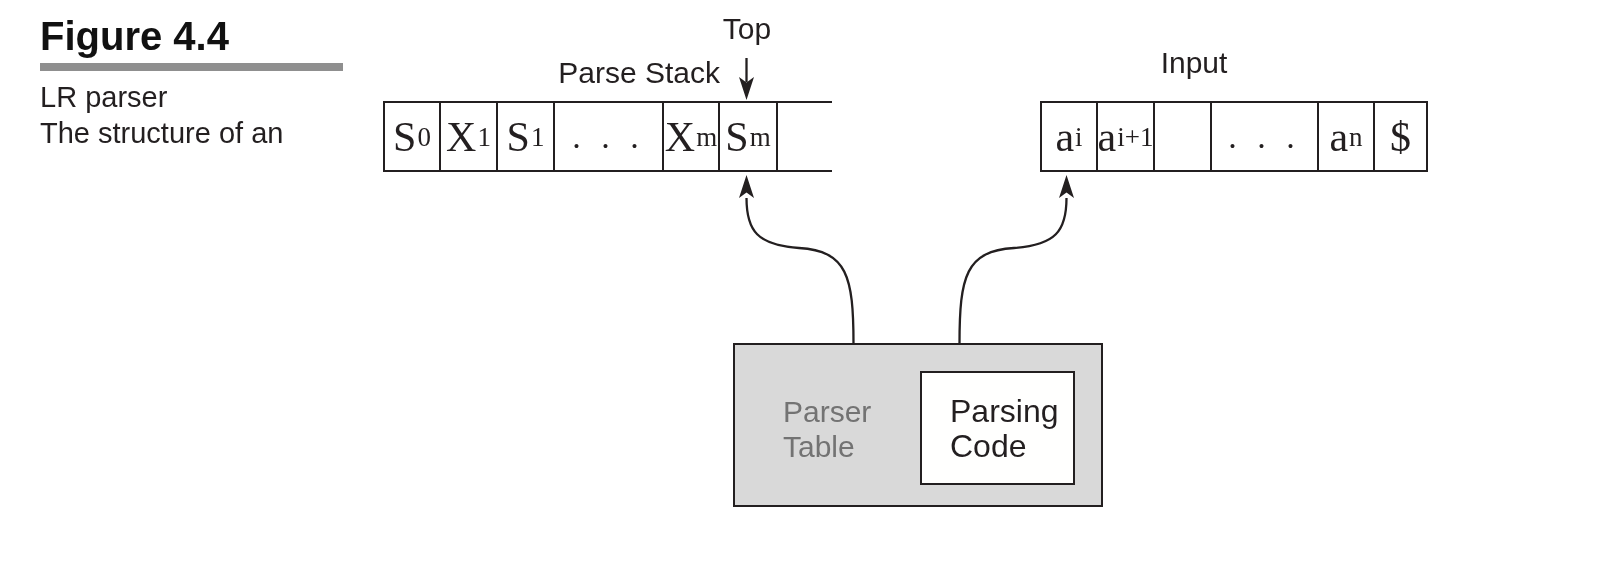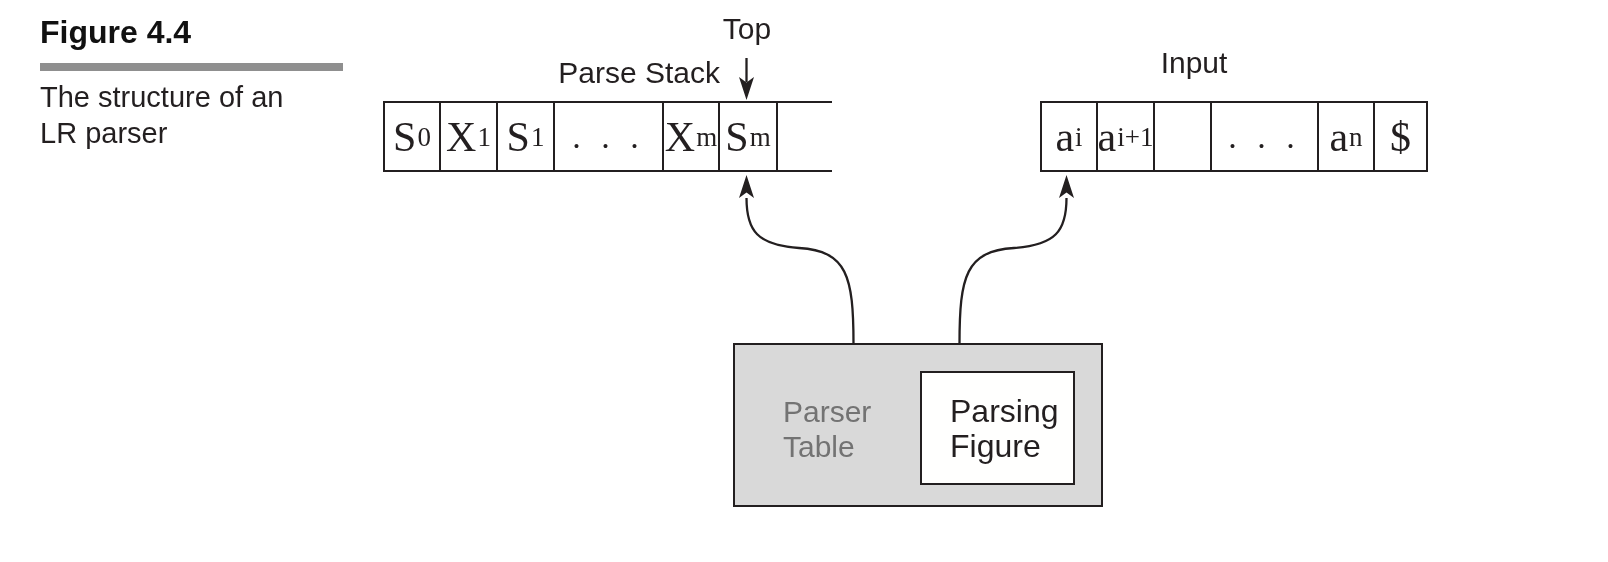--- a/index.html
+++ b/index.html
@@ -2,21 +2,21 @@
 <html><head>
 <meta charset="utf-8">
 <style>
   html,body{margin:0;padding:0;background:#fff;}
   *{box-sizing:border-box;}
   .canvas{
     position:relative;width:1608px;height:562px;background:#ffffff;overflow:hidden;
     font-family:"Liberation Sans", sans-serif;color:#231f20;
   }
   
-  .fig-label{position:absolute;left:40px;top:14px;font-size:32px;font-weight:bold;color:#111;letter-spacing:0px;}
+  .fig-label{position:absolute;left:40px;top:14px;font-size:40px;font-weight:bold;color:#111;letter-spacing:0px;}
   .fig-rule{position:absolute;left:40px;top:63px;width:303px;height:8px;background:#8f8f8f;}
   .fig-caption{position:absolute;left:40px;top:79px;font-size:29px;line-height:36px;color:#231f20;}
   
   .diagram-label{position:absolute;font-size:30px;color:#231f20;text-align:center;}
   .lbl-parse-stack{left:420px;top:56px;width:300px;text-align:right;}
   .lbl-top{left:697px;top:12px;width:100px;}
   .lbl-input{left:1044px;top:46px;width:300px;}
   
   .band{
     position:absolute;top:101px;height:71px;display:flex;align-items:stretch;
@@ -51,22 +51,22 @@
   .arrows polygon{fill:#231f20;stroke:none;}
 </style>
 </head>
 <body>
 
 <div class="canvas">
 
   <div class="fig-label">Figure 4.4</div>
   <div class="fig-rule"></div>
   <div class="fig-caption">
+    <div>LR parser</div>
     <div>The structure of an</div>
-    <div>LR parser</div>
   </div>
 
   <div class="diagram-label lbl-parse-stack">Parse Stack</div>
   <div class="diagram-label lbl-top">Top</div>
   <div class="diagram-label lbl-input">Input</div>
 
   <div class="band stack">
     <div class="cell" style="width:56px">
         <span>S</span>
         <sub>0</sub>
@@ -118,21 +118,21 @@
   </div>
 
   <div class="parser-box"></div>
   <div class="parser-code-text">
     <div>Parser</div>
     <div>Table</div>
   </div>
   <div class="table-box"></div>
   <div class="parsing-table-text">
     <div>Parsing</div>
-    <div>Figure</div>
+    <div>Code</div>
   </div>
 
   <svg class="arrows" viewBox="0 0 1608 562" xmlns="http://www.w3.org/2000/svg">
     <g>
       <line x1="746.5" y1="58" x2="746.5" y2="82"></line>
       <polygon points="746.5,100 739,77 746.5,82.5 754,77"></polygon>
     </g>
     <g>
       <path d="M 853.5 344 C 853.5 276 847 251 799 248 C 757.5 245 746.5 231 746.5 198"></path>
       <polygon points="746.5,175 739,198 746.5,192.5 754,198"></polygon>

